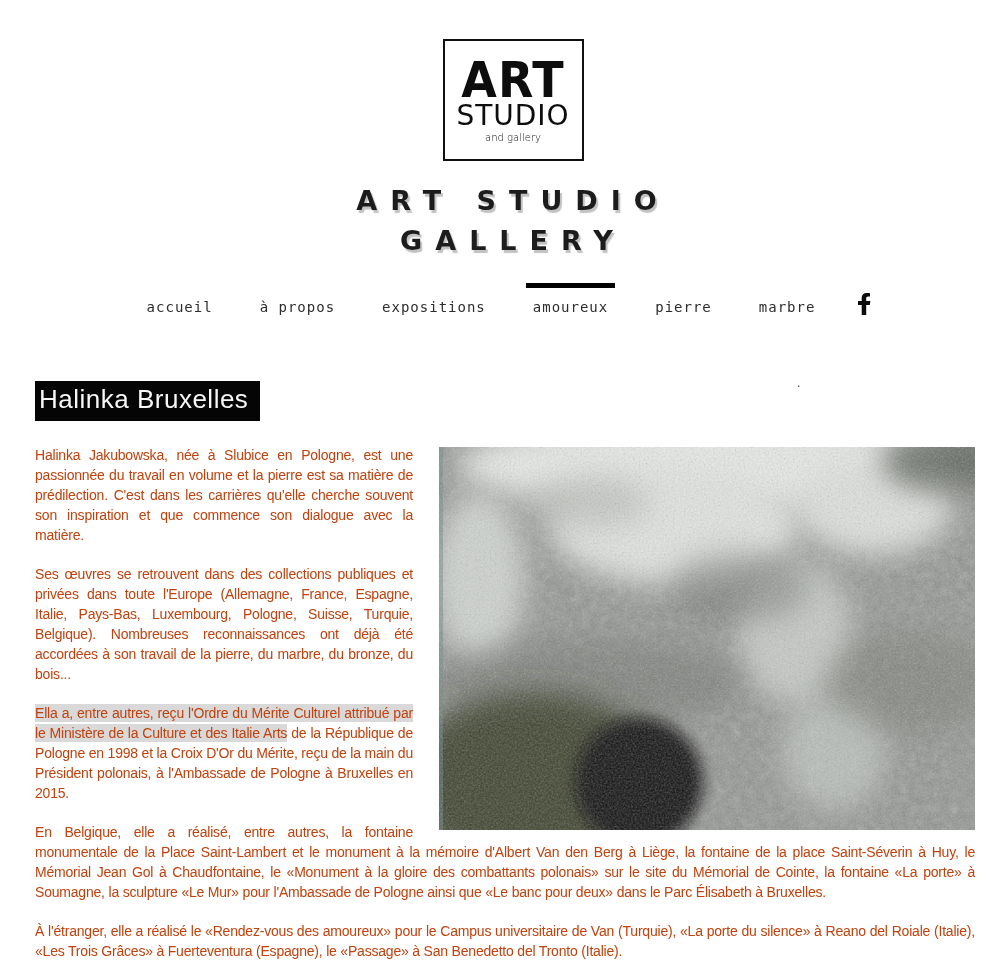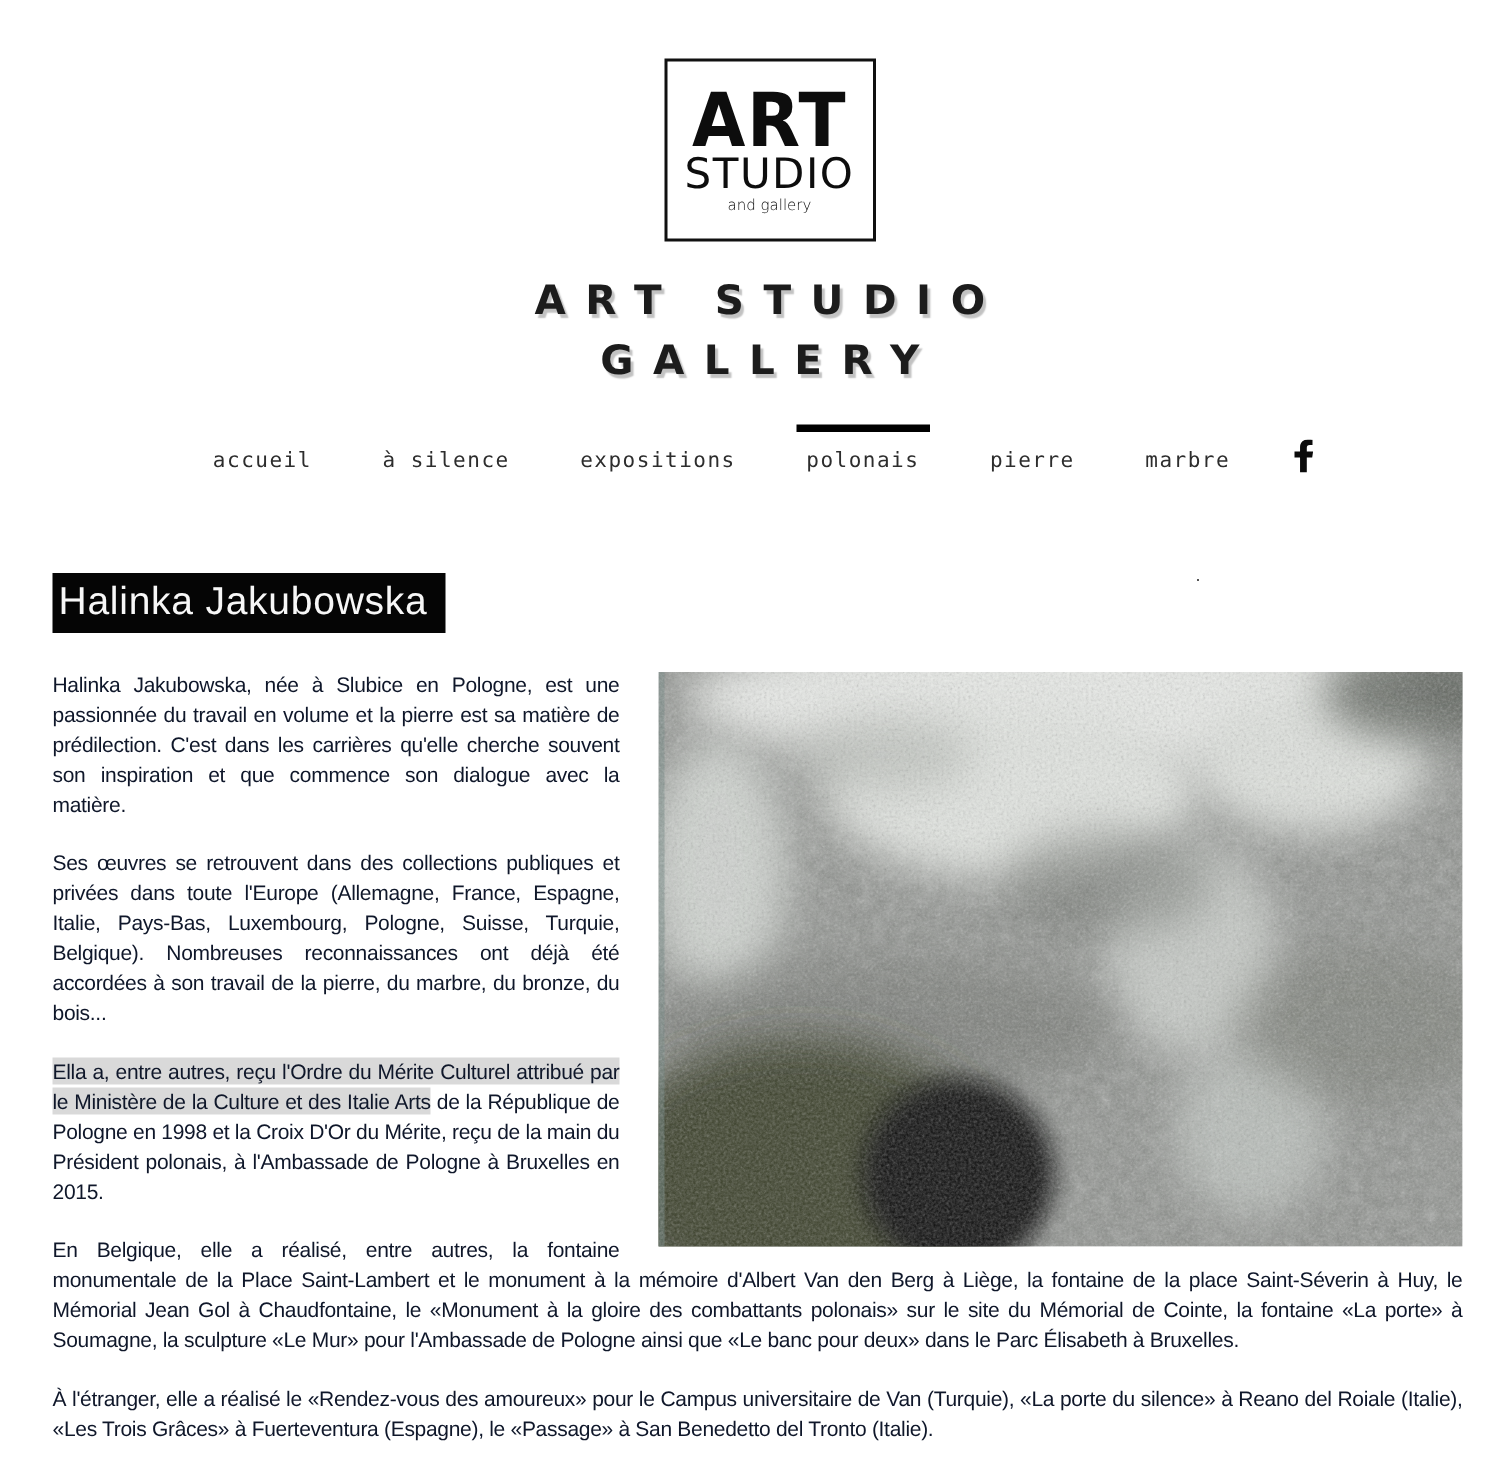--- a/index.html
+++ b/index.html
@@ -70,21 +70,21 @@
   main { margin: 62px 31px 0 35px; }
   .page-heading {
     display: inline-block;
     background: #050505; color: #f7f7f7;
     font-size: 26px; font-weight: 400; letter-spacing: 0.5px;
     padding: 3px 12px 6px 4px;
     margin: 0 0 24px 0;
   }
   .article-body {
     font-size: 14px; line-height: 20px; letter-spacing: -0.2px;
-    color: #0f172a;
+    color: #c2410c;
     text-align: justify;
   }
   .article-body p { margin: 0 0 19px 0; }
   .photo {
     float: right;
     width: 536px; height: 383px;
     margin: 2px 0 0 26px;
     display: block;
   }
   mark.hl { background: #d9d9d9; color: inherit; padding: 1px 0; }
@@ -103,34 +103,34 @@
     <div class="logo-gallery">and gallery</div>
   </div>
   <div class="site-title">
     <div>ART STUDIO</div>
     <div>GALLERY</div>
   </div>
 </header>
 
 <nav>
   <span class="nav-item">accueil</span>
-  <span class="nav-item">à silence</span>
+  <span class="nav-item">à propos</span>
   <span class="nav-item">expositions</span>
-  <span class="nav-item active">polonais</span>
+  <span class="nav-item active">amoureux</span>
   <span class="nav-item">pierre</span>
   <span class="nav-item">marbre</span>
   <span class="fb-link">
     <svg width="14" height="22" viewBox="0 0 14 22">
       <path d="M9.2 22V12h3.6l.6-4H9.2V5.6c0-1.2.4-2 2.1-2H13V0.2C12.6 0.1 11.3 0 9.9 0 6.8 0 4.7 1.9 4.7 5.2V8H1v4h3.7v10h4.5z" fill="#0b0b0b"></path>
     </svg>
   </span>
 </nav>
 
 <main>
-  <h1 class="page-heading">Halinka Jakubowska</h1>
+  <h1 class="page-heading">Halinka Bruxelles</h1>
 
   <div class="article-body">
 
     <svg class="photo" viewBox="0 0 536 383" preserveAspectRatio="none">
       <defs>
         <filter id="soft" x="-60%" y="-60%" width="220%" height="220%">
           <feGaussianBlur stdDeviation="14"></feGaussianBlur>
         </filter>
         <filter id="soft2" x="-60%" y="-60%" width="220%" height="220%">
           <feGaussianBlur stdDeviation="7"></feGaussianBlur>

